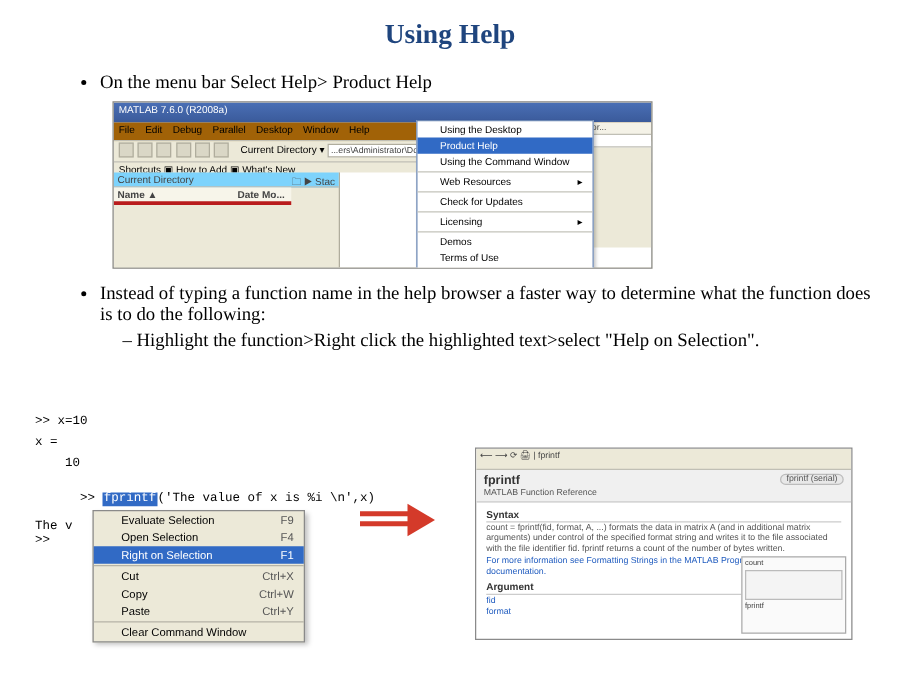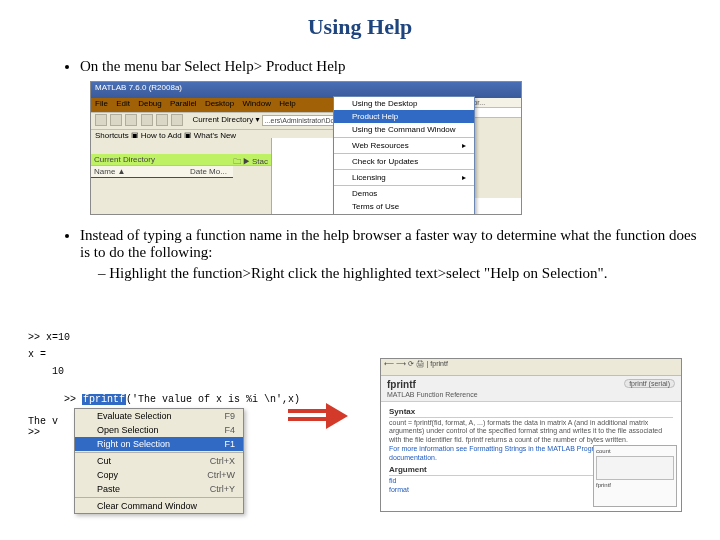--- a/index.html
+++ b/index.html
@@ -67,22 +67,22 @@
     background: #ece9d8;
     border-bottom: 1px solid #c0bfb5;
     white-space: nowrap;
   }
   .shot1 .toolbar .btn { display:inline-block; width:10px;height:10px;background:#dad7c6;border:1px solid #b0ad9d;margin-right:1px;vertical-align:middle;}
   .shot1 .shortcuts {
     height: 12px; padding:1px 4px; font-size:8px; border-bottom:1px solid #c0bfb5;
   }
   .shot1 .body { position:absolute; top:56px; left:0; right:0; bottom:0; display:flex; }
   .shot1 .panelL { width:180px; border-right:1px solid #b0ad9d; background:#ece9d8; }
-  .shot1 .panelL .hdr { font-size:8px; padding:1px 3px; background:#bef264; border-bottom:1px solid #c0bfb5; color:#444;margin-top:16px;}
-  .shot1 .panelL .tblhdr { display:flex; background:#f7f5ea; border-bottom:1px solid #b91c1c;}
+  .shot1 .panelL .hdr { font-size:8px; padding:1px 3px; background:#7dd3fc; border-bottom:1px solid #c0bfb5; color:#444;}
+  .shot1 .panelL .tblhdr { display:flex; background:#f7f5ea; border-bottom:3px solid #b91c1c;font-weight:bold;}
   .shot1 .panelL .tblhdr div{ padding:1px 3px; font-size:8px; color:#444; }
   .shot1 .panelR { flex:1; background:#fff; }
   .shot1 .helpmenu {
     position:absolute;
     left: 242px; top: 14px;
     width: 140px;
     background:#fff;
     border:1px solid #6b87b3;
     box-shadow: 2px 2px 3px rgba(0,0,0,.25);
     font-size:8px;

